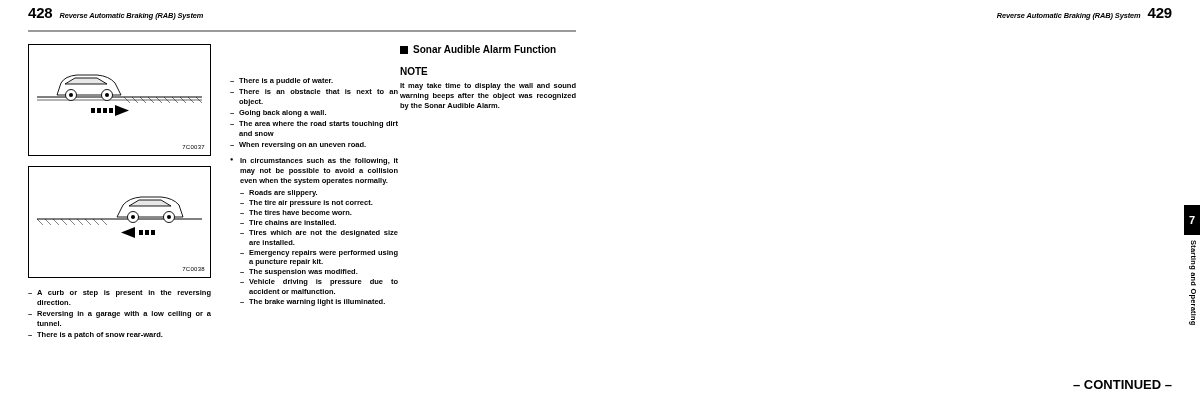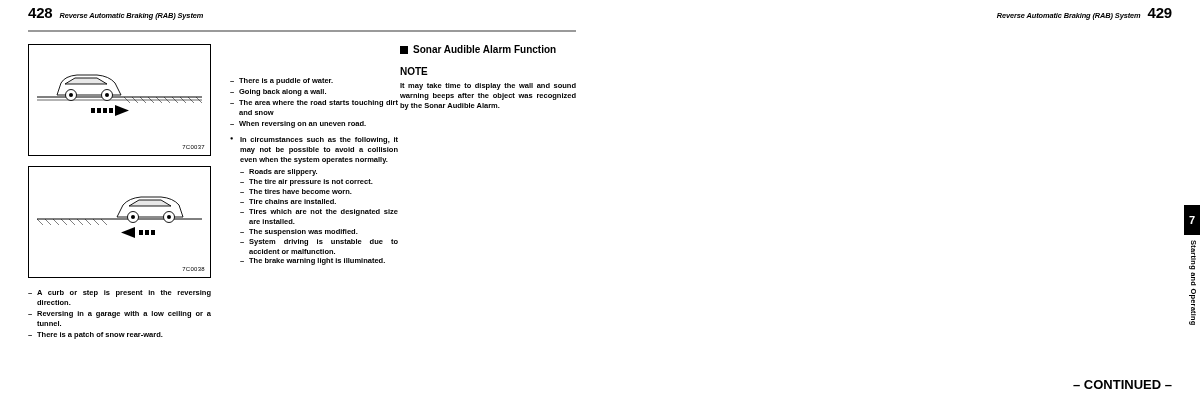--- a/index.html
+++ b/index.html
@@ -283,36 +283,38 @@
       <ul class="dashlist b">
         <li>A curb or step is present in the reversing direction.</li>
         <li>Reversing in a garage with a low ceiling or a tunnel.</li>
         <li>There is a patch of snow rear-ward.</li>
       </ul>
     </div>
 
     <div class="col col-2">
       <ul class="dashlist b">
         <li>There is a puddle of water.</li>
+        <li>There is an obstacle that is next to an object.</li>
         <li>Going back along a wall.</li>
         <li>The area where the road starts touching dirt and snow</li>
         <li>When reversing on an uneven road.</li>
       </ul>
 
       <ul class="bullist b">
         <li>
           <span>In circumstances such as the following, it may not be possible to avoid a collision even when the system operates normally.</span>
           <ul class="sublist">
             <li>Roads are slippery.</li>
             <li>The tire air pressure is not correct.</li>
             <li>The tires have become worn.</li>
             <li>Tire chains are installed.</li>
             <li>Tires which are not the designated size are installed.</li>
+            <li>Emergency repairs were performed using a puncture repair kit.</li>
             <li>The suspension was modified.</li>
-            <li>System driving is unstable due to accident or malfunction.</li>
+            <li>Vehicle driving is pressure due to accident or malfunction.</li>
             <li>The brake warning light is illuminated.</li>
           </ul>
         </li>
       </ul>
     </div>
 
     <div class="col col-3">
       <div class="sec-head">
         <span class="marker-sq"></span>
         <span>Sonar Audible Alarm Function</span>

